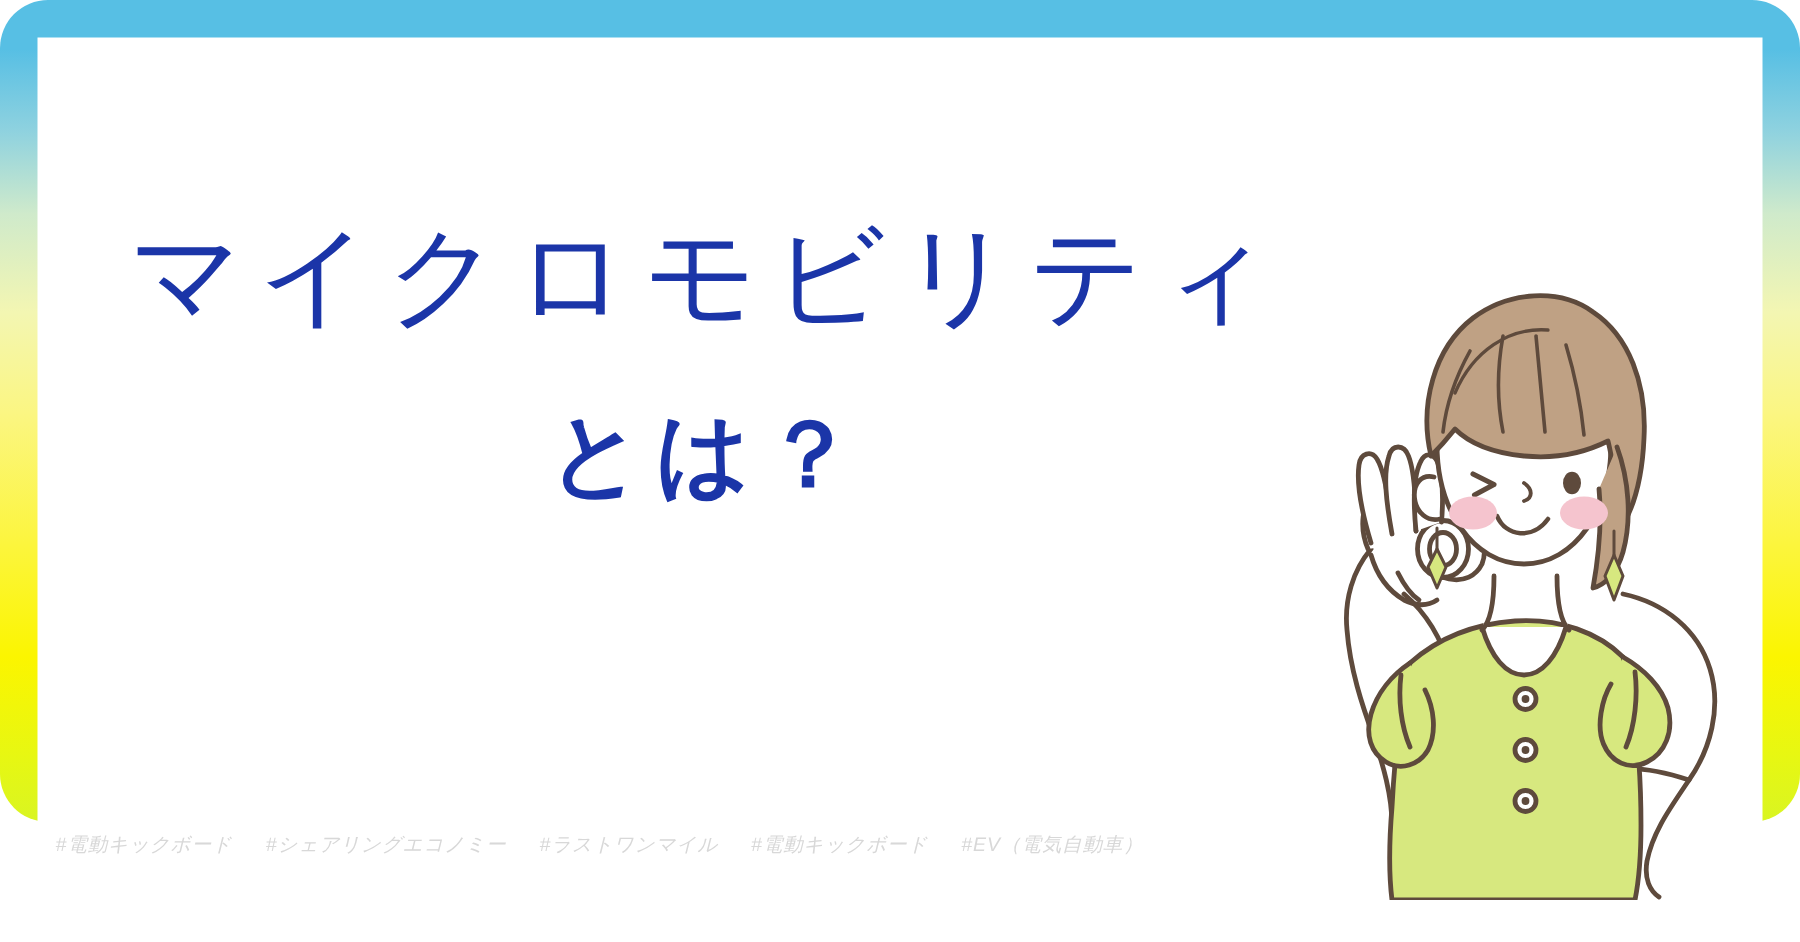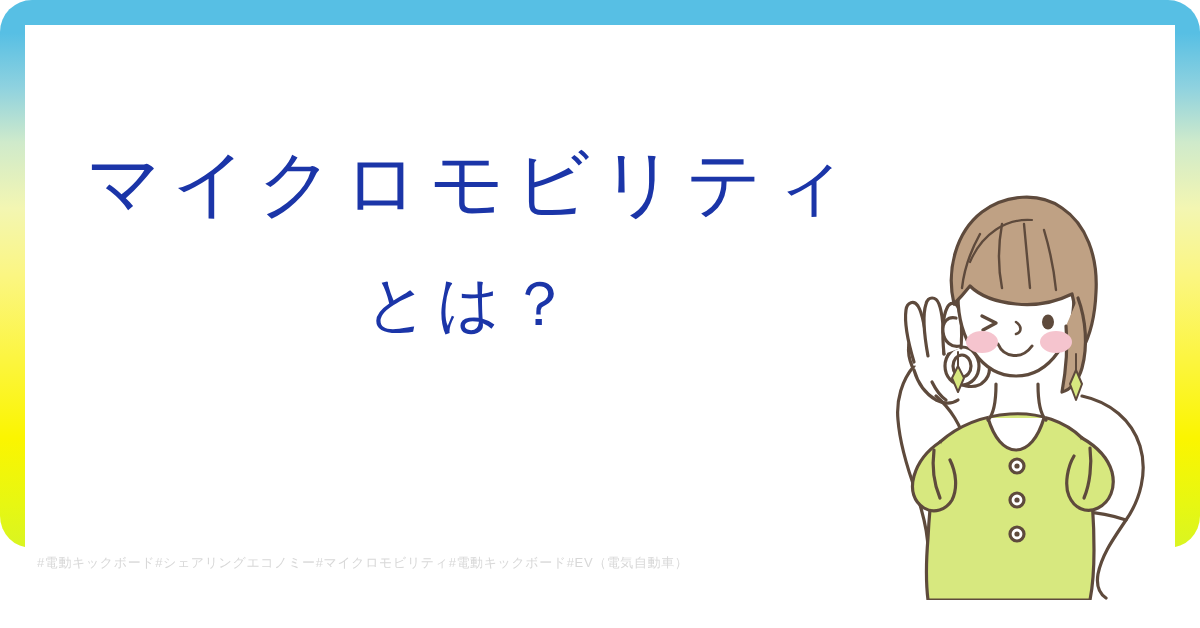--- a/index.html
+++ b/index.html
@@ -50,34 +50,36 @@
     letter-spacing:10px;
     font-weight:500;
     white-space:nowrap;
     padding-left:14px;
   }
   .headline .line2 {
     margin-top:44px;
     font-size:62px;
     line-height:1.1;
     letter-spacing:8px;
-    font-weight:400;
+    font-weight:700;
     padding-left:14px;
   }
 
   
   .tags {
     position:absolute;
     left:12px; bottom:28px;
     display:flex;
     align-items:center;
+    gap:22px;
     color:#d8d8d8;
     font-size:13px;
     letter-spacing:0.6px;
     white-space:nowrap;
+    font-style:italic;
   }
   .tags .tag { display:inline-block; }
 
   
   .illustration {
     position:absolute;
     right:-5px; bottom:0;
     width:370px; height:430px;
   }
   .illustration svg { display:block; width:100%; height:100%; }
@@ -90,21 +92,21 @@
   <div class="card">
 
     <div class="headline">
       <div class="line1">マイクロモビリティ</div>
       <div class="line2">とは？</div>
     </div>
 
     <div class="tags">
       <span class="tag">#電動キックボード</span>
       <span class="tag">#シェアリングエコノミー</span>
-      <span class="tag">#マイクロモビリティ</span>
+      <span class="tag">#ラストワンマイル</span>
       <span class="tag">#電動キックボード</span>
       <span class="tag">#EV（電気自動車）</span>
     </div>
 
     <div class="illustration">
       <svg viewBox="0 0 370 430" xmlns="http://www.w3.org/2000/svg">
         <g fill="none" stroke="#5e4a3c" stroke-width="3.2" stroke-linecap="round" stroke-linejoin="round">
 
           <path d="M272 226 C300 232 322 250 330 276 C338 302 330 330 316 350
                    C304 368 292 384 288 404 C286 416 290 424 296 428" fill="#ffffff"></path>

